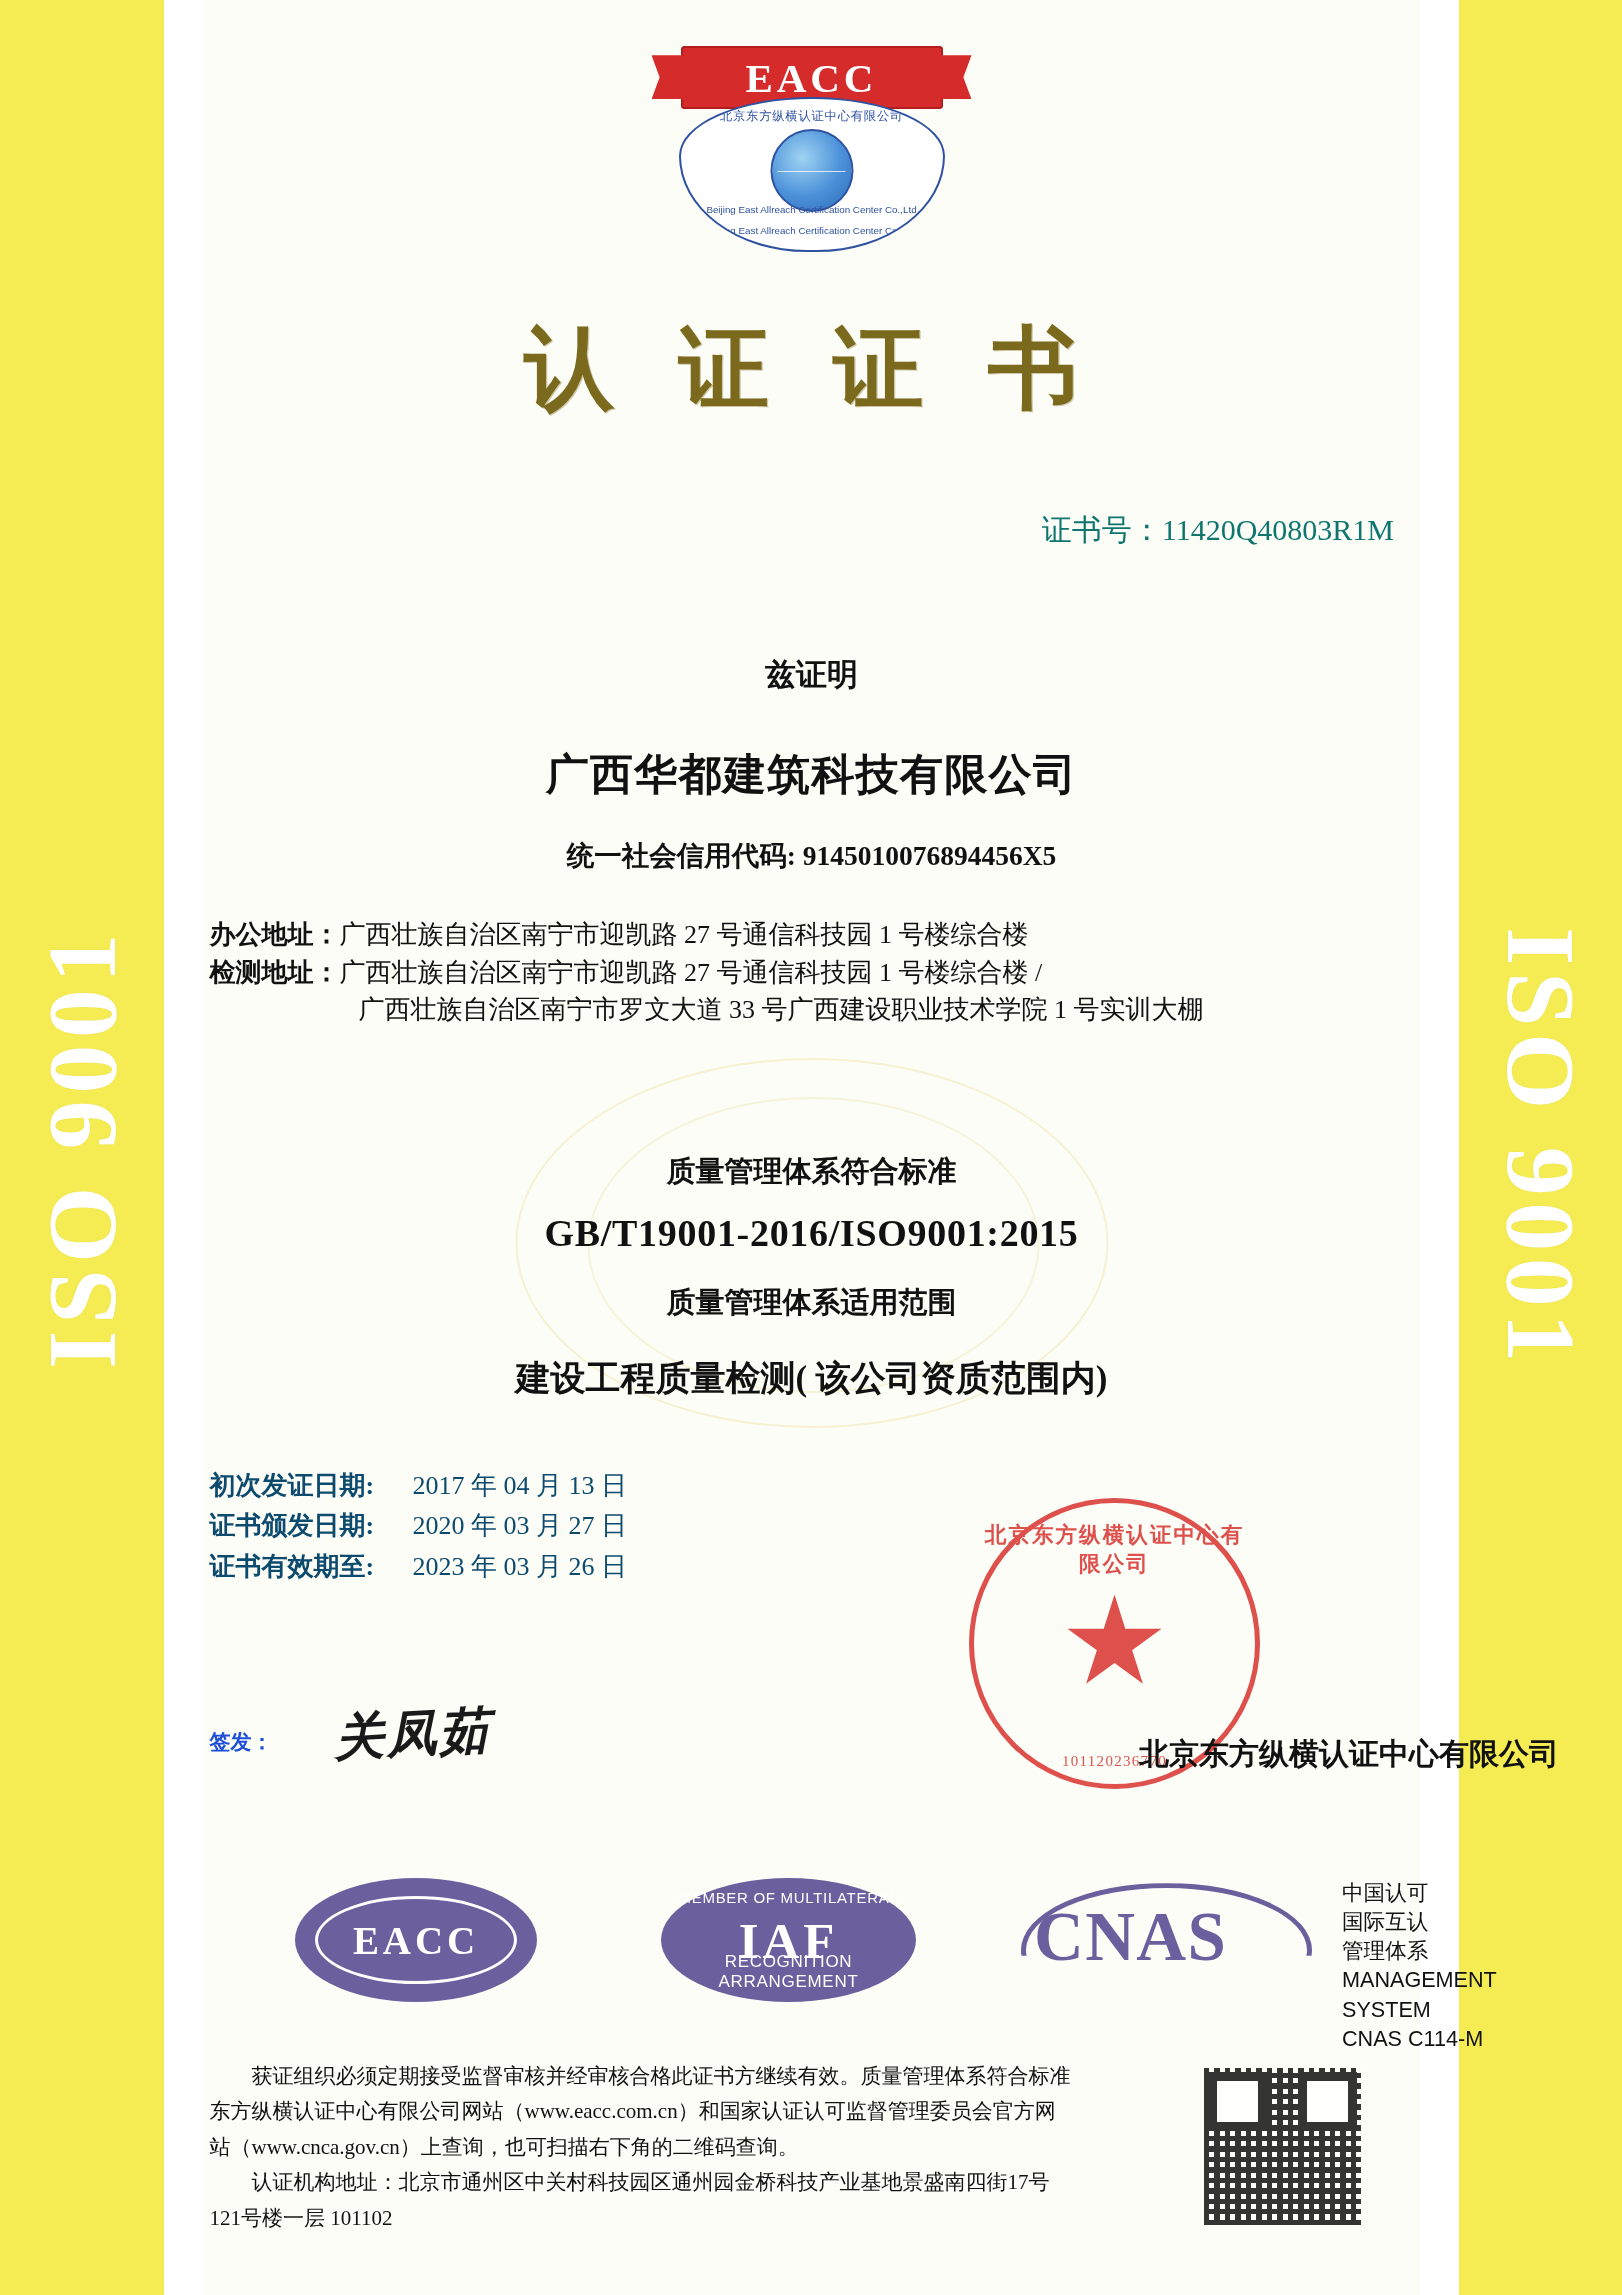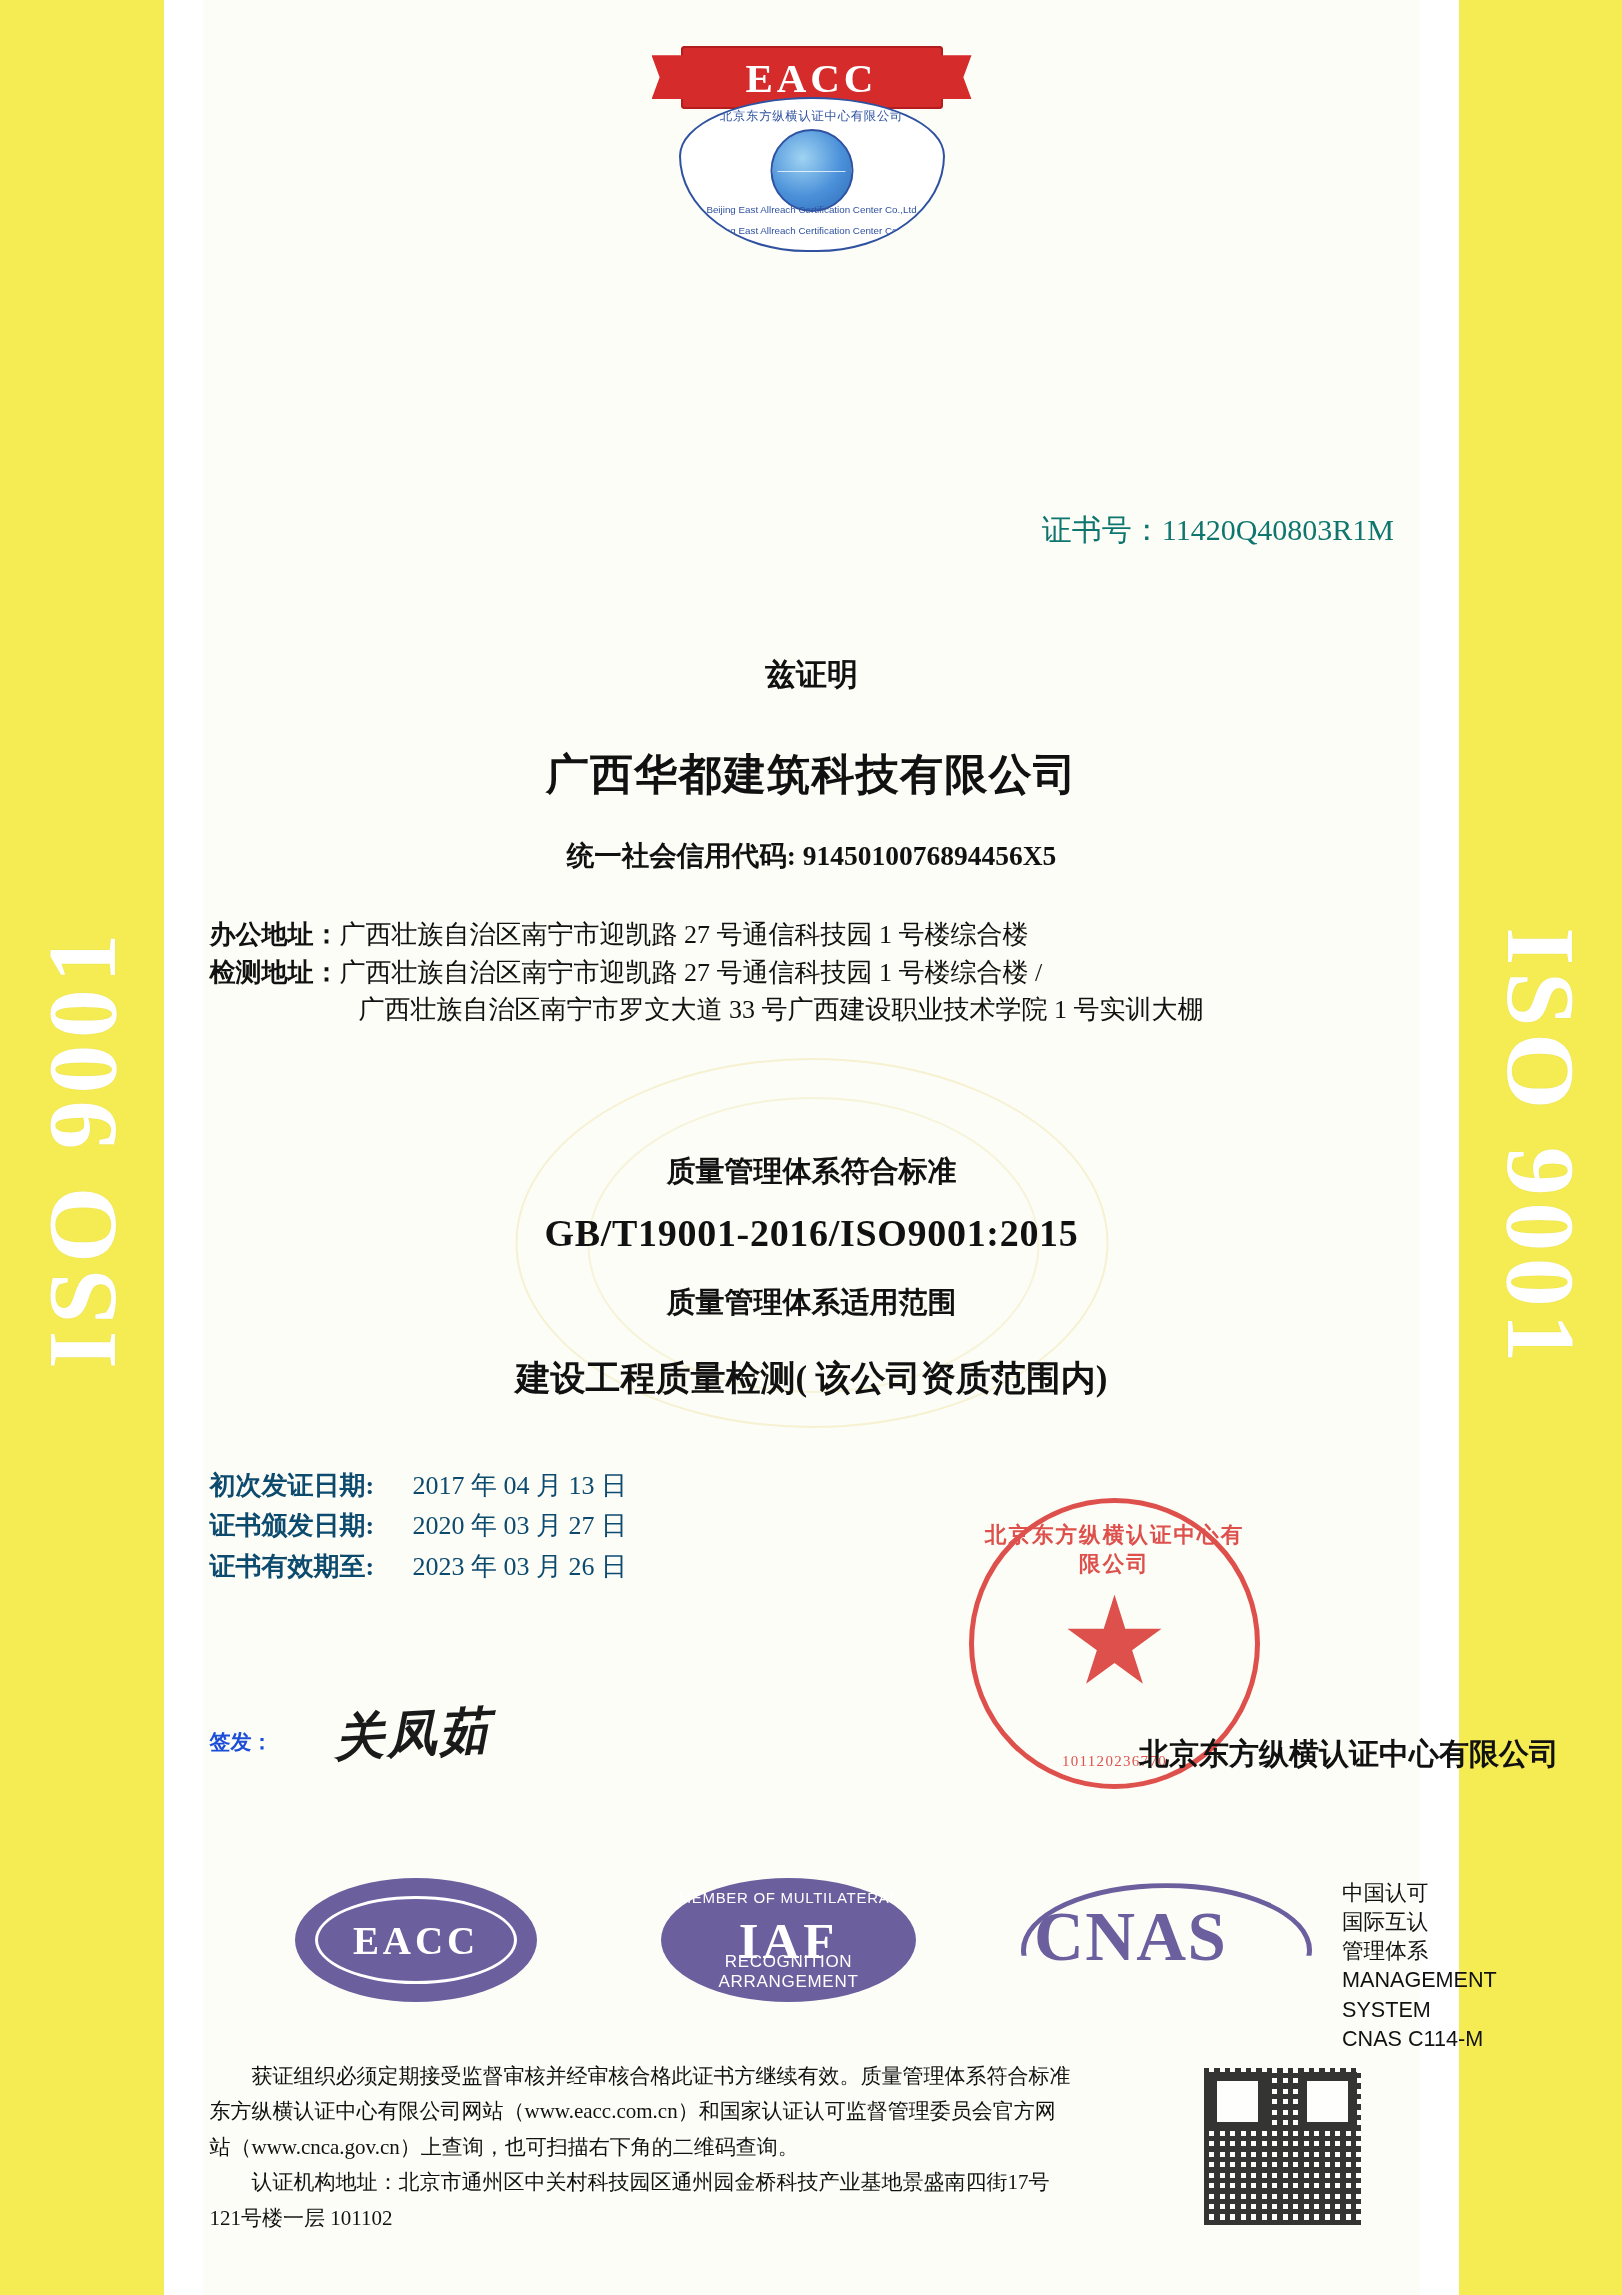--- a/index.html
+++ b/index.html
@@ -518,20 +518,21 @@
         <span class="ribbon-text">EACC</span>
       </div>
       <div class="shield">
         <div class="shield-cn">北京东方纵横认证中心有限公司</div>
         <div class="globe"></div>
         <div class="shield-en1">Beijing East Allreach Certification Center Co.,Ltd</div>
         <div class="shield-en2">Beijing East Allreach Certification Center Co.,Ltd</div>
       </div>
     </div>
 
+    <div class="cert-title">认 证 证 书</div>
 
     <div class="cert-no">
       <span>证书号：</span><span>11420Q40803R1M</span>
     </div>
 
     <div class="hereby">兹证明</div>
     <div class="company">广西华都建筑科技有限公司</div>
     <div class="uscc">
       <span>统一社会信用代码:</span>
       <span>9145010076894456X5</span>

